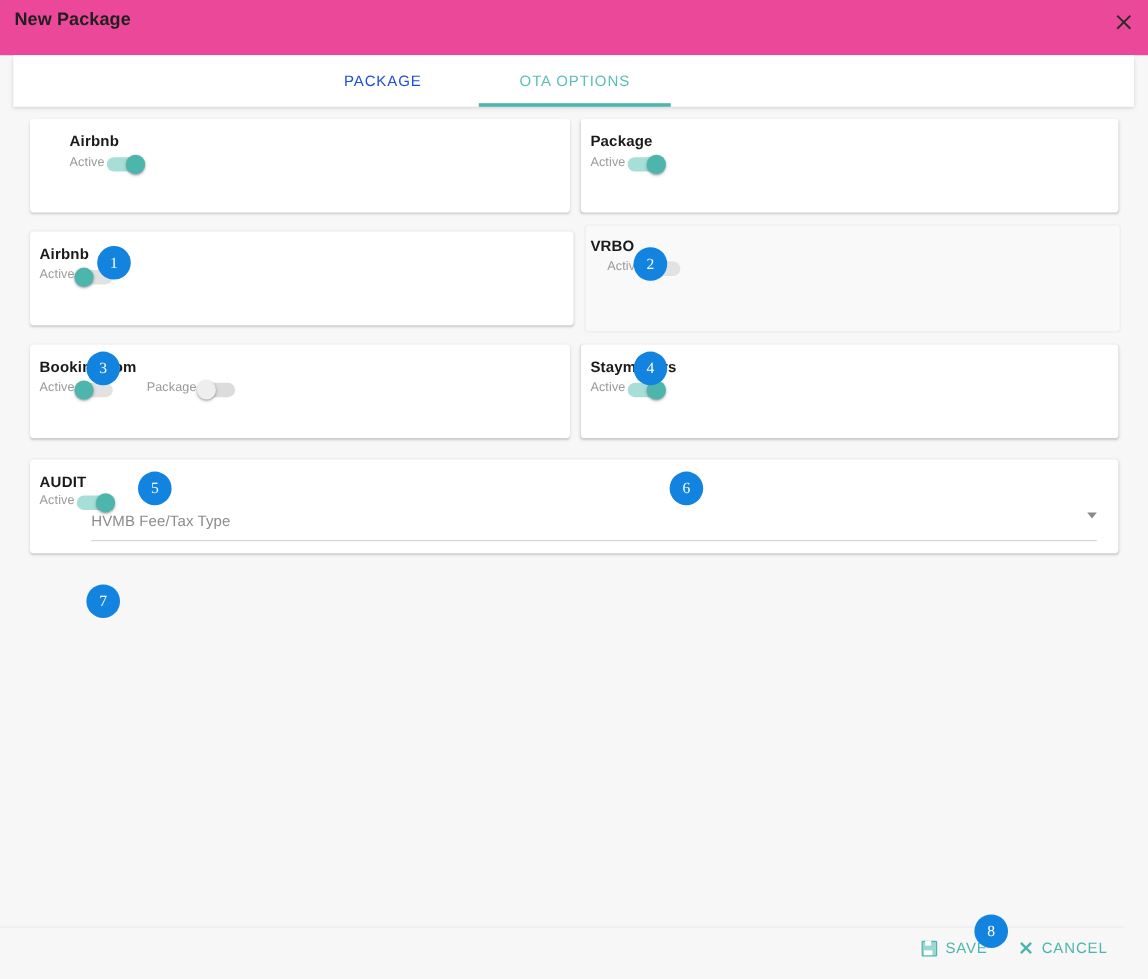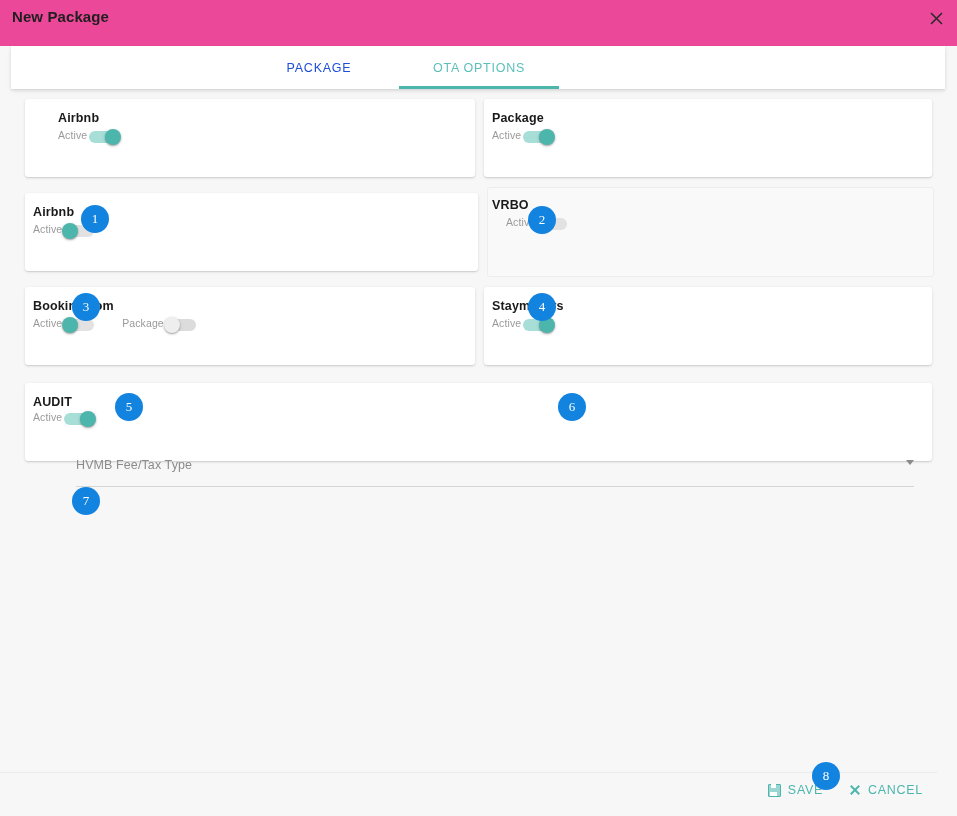--- a/index.html
+++ b/index.html
@@ -166,25 +166,24 @@
   .toggle[data-state="teal-left"] .track { background: #e2e2e2; }
   
   .toggle[data-state="on"] .knob { left: 18px; background: #4db6ac; }
   .toggle[data-state="on"] .track { background: #a8ded8; }
 
   
   .select-field {
     position: absolute;
     border-bottom: 1px solid #d6d6d6;
     display: flex;
-    align-items: center;
+    align-items: flex-start;
     justify-content: space-between;
     padding-bottom: 20px;
     cursor: pointer;
-    margin-top: 36px;
   }
   .select-placeholder {
     font-size: 12.5px;
     color: #8c8c8c;
     letter-spacing: .1px;
   }
   .select-arrow {
     width: 0; height: 0;
     border-left: 4px solid transparent;
     border-right: 4px solid transparent;

